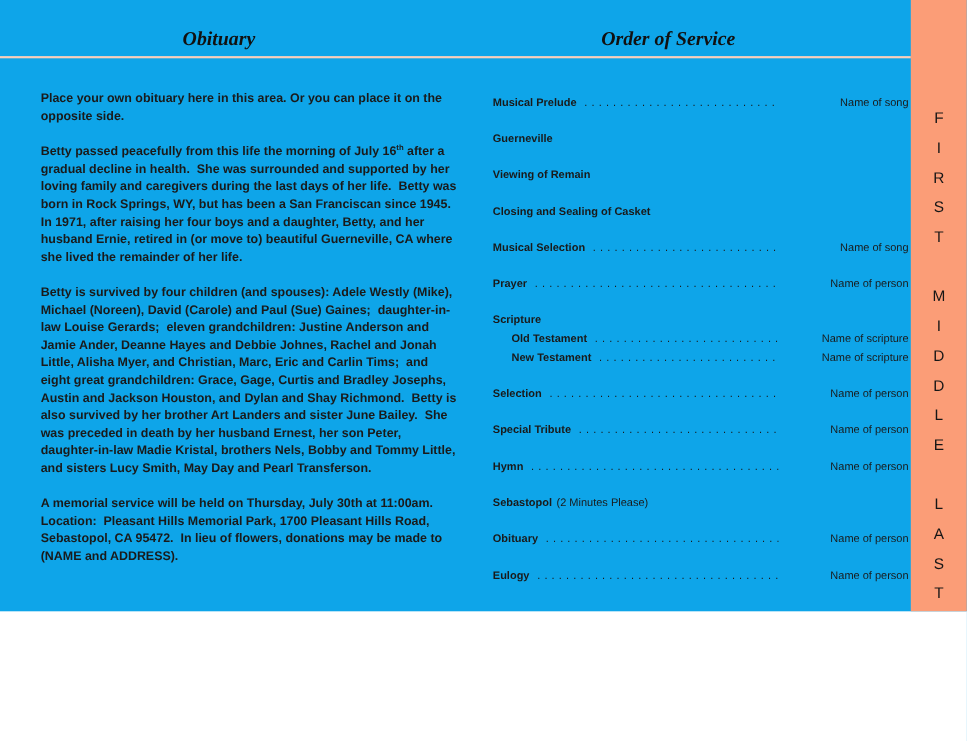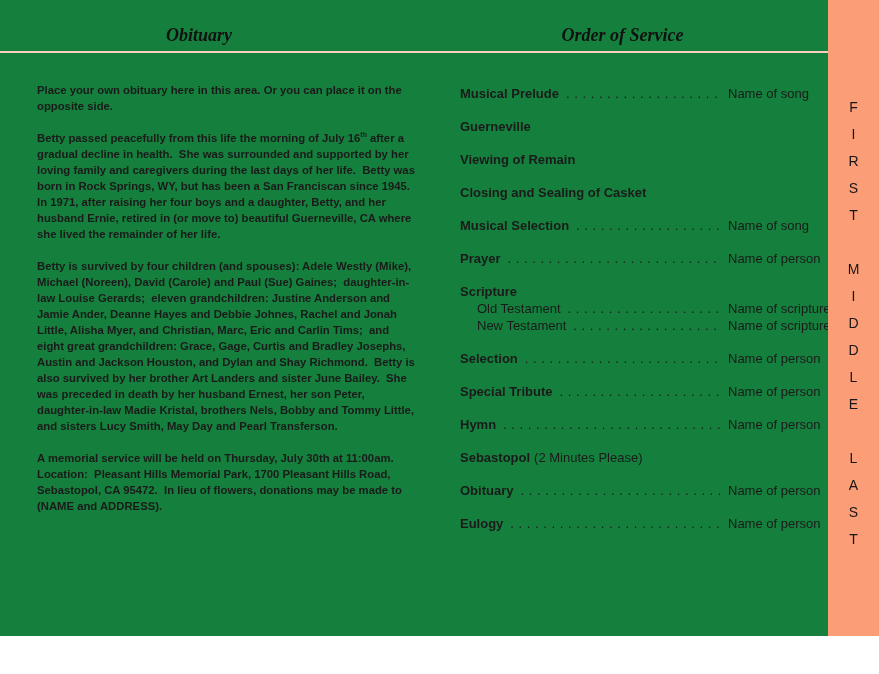--- a/index.html
+++ b/index.html
@@ -1,47 +1,48 @@
 <!DOCTYPE html>
 <html><head>
 <meta charset="utf-8">
 <style>
   html,body { margin:0; padding:0; background:#ffffff; }
   .page {
-    position:relative; width:879px; height:636px; background:#15803d;
+    position:relative; width:879px; height:556px; background:#0ea5e9;
     font-family:"Liberation Sans","DejaVu Sans",sans-serif; color:#1a1a1a;
     overflow:hidden;
   }
   .title {
     position:absolute; top:24px; margin:0;
     font-family:"Liberation Serif","DejaVu Serif",serif;
     font-style:italic; font-weight:bold; font-size:18px; color:#111;
     text-align:center; line-height:22px;
   }
   .title-left  { left:0;     width:398px; }
-  .title-right { left:440px; width:365px; }
+  .title-right { left:425px; width:365px; }
   .rule {
     position:absolute; top:51px; left:0; width:828px; height:2px;
     background:#fad0bc;
   }
   .obituary-col {
     position:absolute; left:37px; top:82px; width:379px;
     font-size:11.3px; line-height:16px;font-weight:bold;
   }
   .obituary-col p { margin:0 0 16px 0; white-space:pre-wrap; }
   .obituary-col sup { font-size:7px; line-height:0; }
   .order-col {
-    position:absolute; left:460px; top:68px; width:378px;
-    font-size:13px;
+    position:absolute; left:448px; top:68px; width:378px;
+    font-size:10px;
+    text-align:right;
   }
   .row { display:flex; align-items:baseline; line-height:15px; margin-top:18px; }
   .row.tight  { margin-top:2px; }
   .row.indent { padding-left:17px; }
   .row .label { font-weight:bold; white-space:nowrap; }
-  .row.plain .label { font-weight:normal; }
+  .row.plain .label { font-weight:bold; }
   .row .note  { margin-left:4px; white-space:nowrap; }
   .row .dots  {
     flex:1 1 auto; overflow:hidden; white-space:nowrap;
     margin:0 8px 0 7px; letter-spacing:0.5px; color:#1a1a1a;
   }
   .row .value { flex:0 0 110px; white-space:nowrap; }
   .strip {
     position:absolute; top:0; right:0; width:51px; height:674px;
     background:#fb9d77; box-sizing:border-box; padding-top:94px;
     text-align:center;

